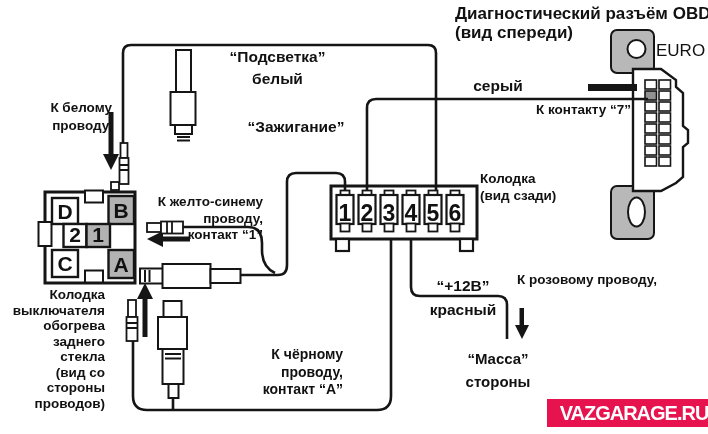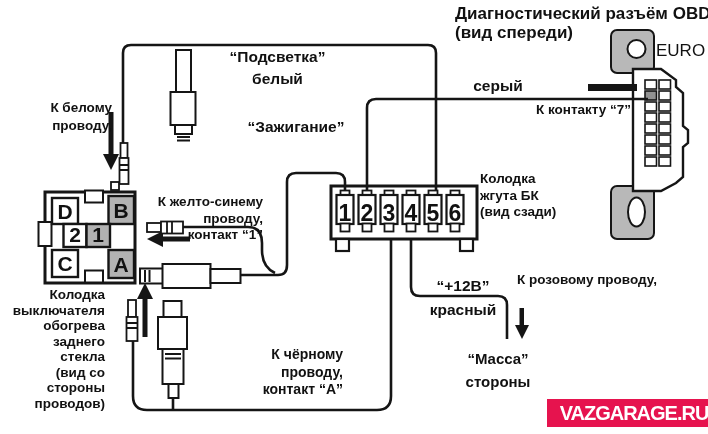--- a/index.html
+++ b/index.html
@@ -215,21 +215,20 @@
 </div>
 
 <div class="lbl c" style="left:452px;top:74px;width:92px;font-size:15.5px;line-height:24px;">
   <div>серый</div>
 </div>
 
 <div class="lbl" style="left:536px;top:102px;font-size:13.5px;">К контакту “7”</div>
 
 <div class="lbl" style="left:480px;top:171px;width:115px;font-size:13.5px;line-height:16.5px;">
   <div>Колодка</div>
-  <div>жгута БК</div>
   <div>(вид сзади)</div>
 </div>
 
 <div class="lbl r" style="left:148px;top:194px;width:115px;font-size:13.5px;line-height:16.5px;">
   <div>К желто-синему</div>
   <div>проводу,</div>
   <div>контакт “1”</div>
 </div>
 
 <div class="lbl r" style="left:0px;top:287px;width:105px;font-size:13.5px;line-height:15.5px;">

